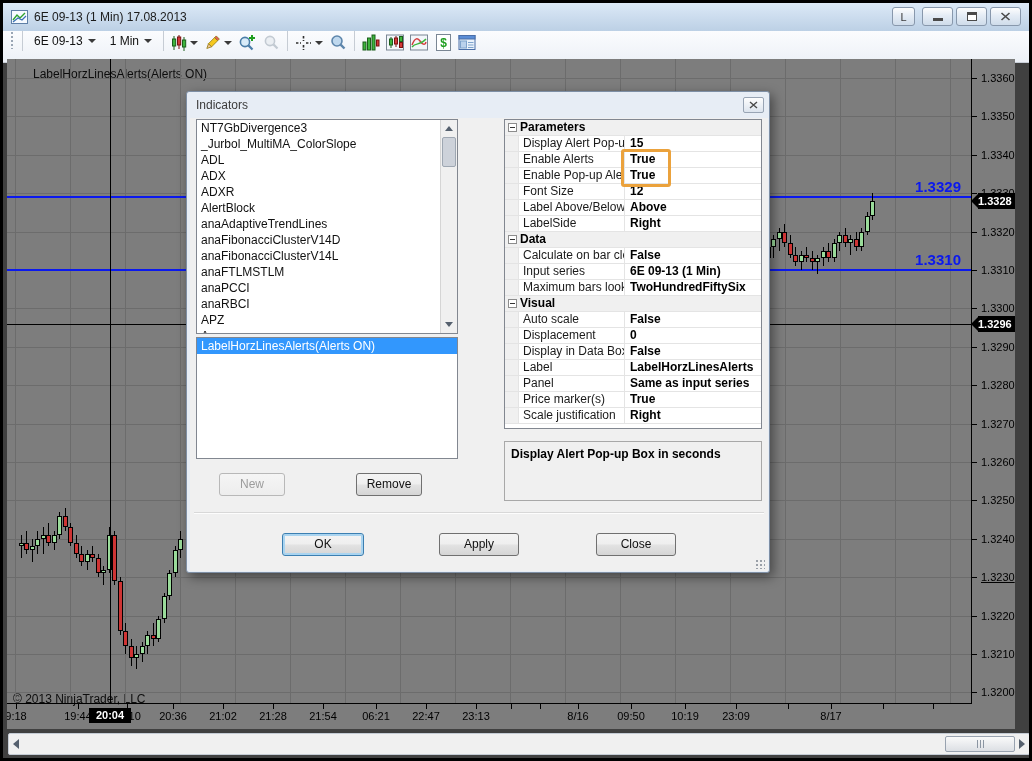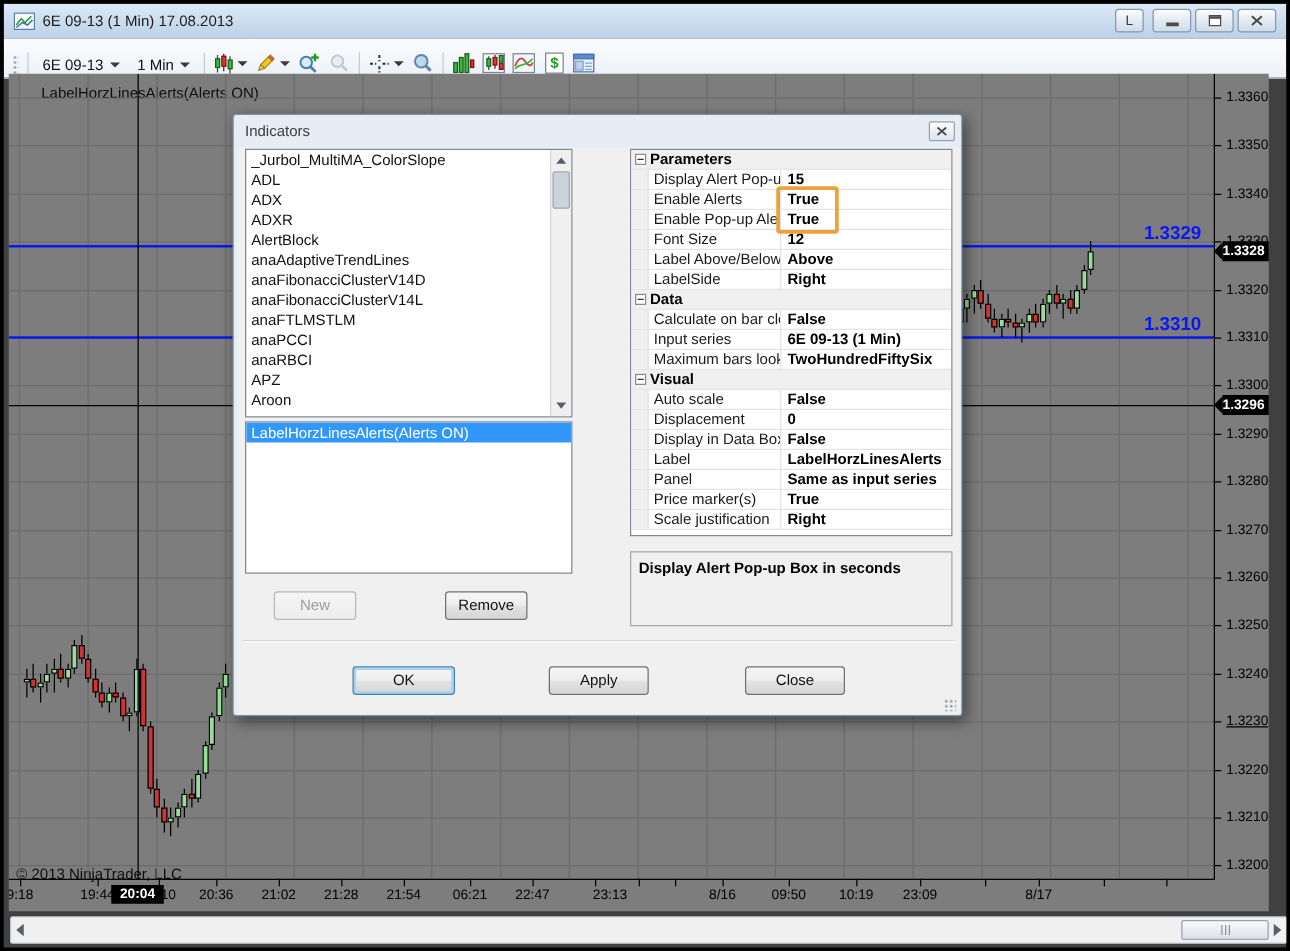--- a/index.html
+++ b/index.html
@@ -18,21 +18,21 @@
           background:linear-gradient(#FDFDFD,#E4ECF5 45%,#CFDCEA); display:flex; align-items:center;
           justify-content:center; font-size:11px; color:#3A3A3A; }
   .wbtn.sm { width:23px; margin-right:4px; }
   .wbtn.lg { width:31px; }
   .g-min { width:10px; height:3px; background:#4A4A4A; margin-top:6px; }
   .g-restore { width:10px; height:9px; border:1px solid #4A4A4A; box-shadow:inset 0 2px 0 #4A4A4A; background:#fff; }
 
   
   .toolbar { position:absolute; left:0; top:28px; width:100%; height:32px;
              background:linear-gradient(#FBFCFE,#EDF1F7); border-bottom:1px solid #C9CFD8;
-             display:flex; align-items:flex-end; padding:0 4px; }
+             display:flex; align-items:flex-start; padding:0 4px; }
   .grip { width:5px; height:18px; margin:0 3px;
           background-image:radial-gradient(circle, #9AA6B5 1px, transparent 1.2px);
           background-size:4px 4px; }
   .tb-sep { width:1px; height:20px; background:#C6CCD4; margin:0 4px; }
   .tb-dd { display:flex; align-items:center; gap:5px; padding:3px 7px; font-size:12px; color:#111; border-radius:2px; }
   .caret { width:0; height:0; border-left:4px solid transparent; border-right:4px solid transparent;
            border-top:4px solid #3A3A3A; }
   .tb-btn { height:23px; min-width:24px; display:flex; align-items:center; justify-content:center;
             border-radius:2px; padding:0 2px; }
   .tb-btn.dd { padding-right:3px; gap:2px; }
@@ -448,21 +448,21 @@
       <div class="tlabel" style="left: 194px; top: 651px;">21:02</div>
       <div class="tick" style="left: 266px; top: 644px; width: 1px; height: 6px;"></div>
       <div class="tlabel" style="left: 244px; top: 651px;">21:28</div>
       <div class="tick" style="left: 316px; top: 644px; width: 1px; height: 6px;"></div>
       <div class="tlabel" style="left: 294px; top: 651px;">21:54</div>
       <div class="tick" style="left: 369px; top: 644px; width: 1px; height: 6px;"></div>
       <div class="tlabel" style="left: 347px; top: 651px;">06:21</div>
       <div class="tick" style="left: 419px; top: 644px; width: 1px; height: 6px;"></div>
       <div class="tlabel" style="left: 397px; top: 651px;">22:47</div>
       <div class="tick" style="left: 469px; top: 644px; width: 1px; height: 6px;"></div>
-      <div class="tlabel" style="left: 459px; top: 651px;">23:13</div>
+      <div class="tlabel" style="left: 447px; top: 651px;">23:13</div>
       <div class="tick" style="left: 571px; top: 644px; width: 1px; height: 6px;"></div>
       <div class="tlabel" style="left: 549px; top: 651px;">8/16</div>
       <div class="tick" style="left: 624px; top: 644px; width: 1px; height: 6px;"></div>
       <div class="tlabel" style="left: 602px; top: 651px;">09:50</div>
       <div class="tick" style="left: 678px; top: 644px; width: 1px; height: 6px;"></div>
       <div class="tlabel" style="left: 656px; top: 651px;">10:19</div>
       <div class="tick" style="left: 729px; top: 644px; width: 1px; height: 6px;"></div>
       <div class="tlabel" style="left: 707px; top: 651px;">23:09</div>
       <div class="tick" style="left: 824px; top: 644px; width: 1px; height: 6px;"></div>
       <div class="tlabel" style="left: 802px; top: 651px;">8/17</div>
@@ -496,20 +496,21 @@
         </svg>
     </div>
     <div class="dlg-body">
 
       <div class="listbox" id="ind-list">
         <div class="vsb">
           <span class="up"></span>
           <span class="dn"></span>
           <span class="th"></span>
         </div>
+      <div class="li" style="width: 243px;">NT7GbDivergence3</div>
           <div class="li" style="width: 243px;">_Jurbol_MultiMA_ColorSlope</div>
           <div class="li" style="width: 243px;">ADL</div>
           <div class="li" style="width: 243px;">ADX</div>
           <div class="li" style="width: 205px;">ADXR</div>
           <div class="li" style="width: 288px;">AlertBlock</div>
           <div class="li" style="width: 243px;">anaAdaptiveTrendLines</div>
           <div class="li" style="width: 243px;">anaFibonacciClusterV14D</div>
           <div class="li" style="width: 243px;">anaFibonacciClusterV14L</div>
           <div class="li" style="width: 243px;">anaFTLMSTLM</div>
           <div class="li" style="width: 243px;">anaPCCI</div>

